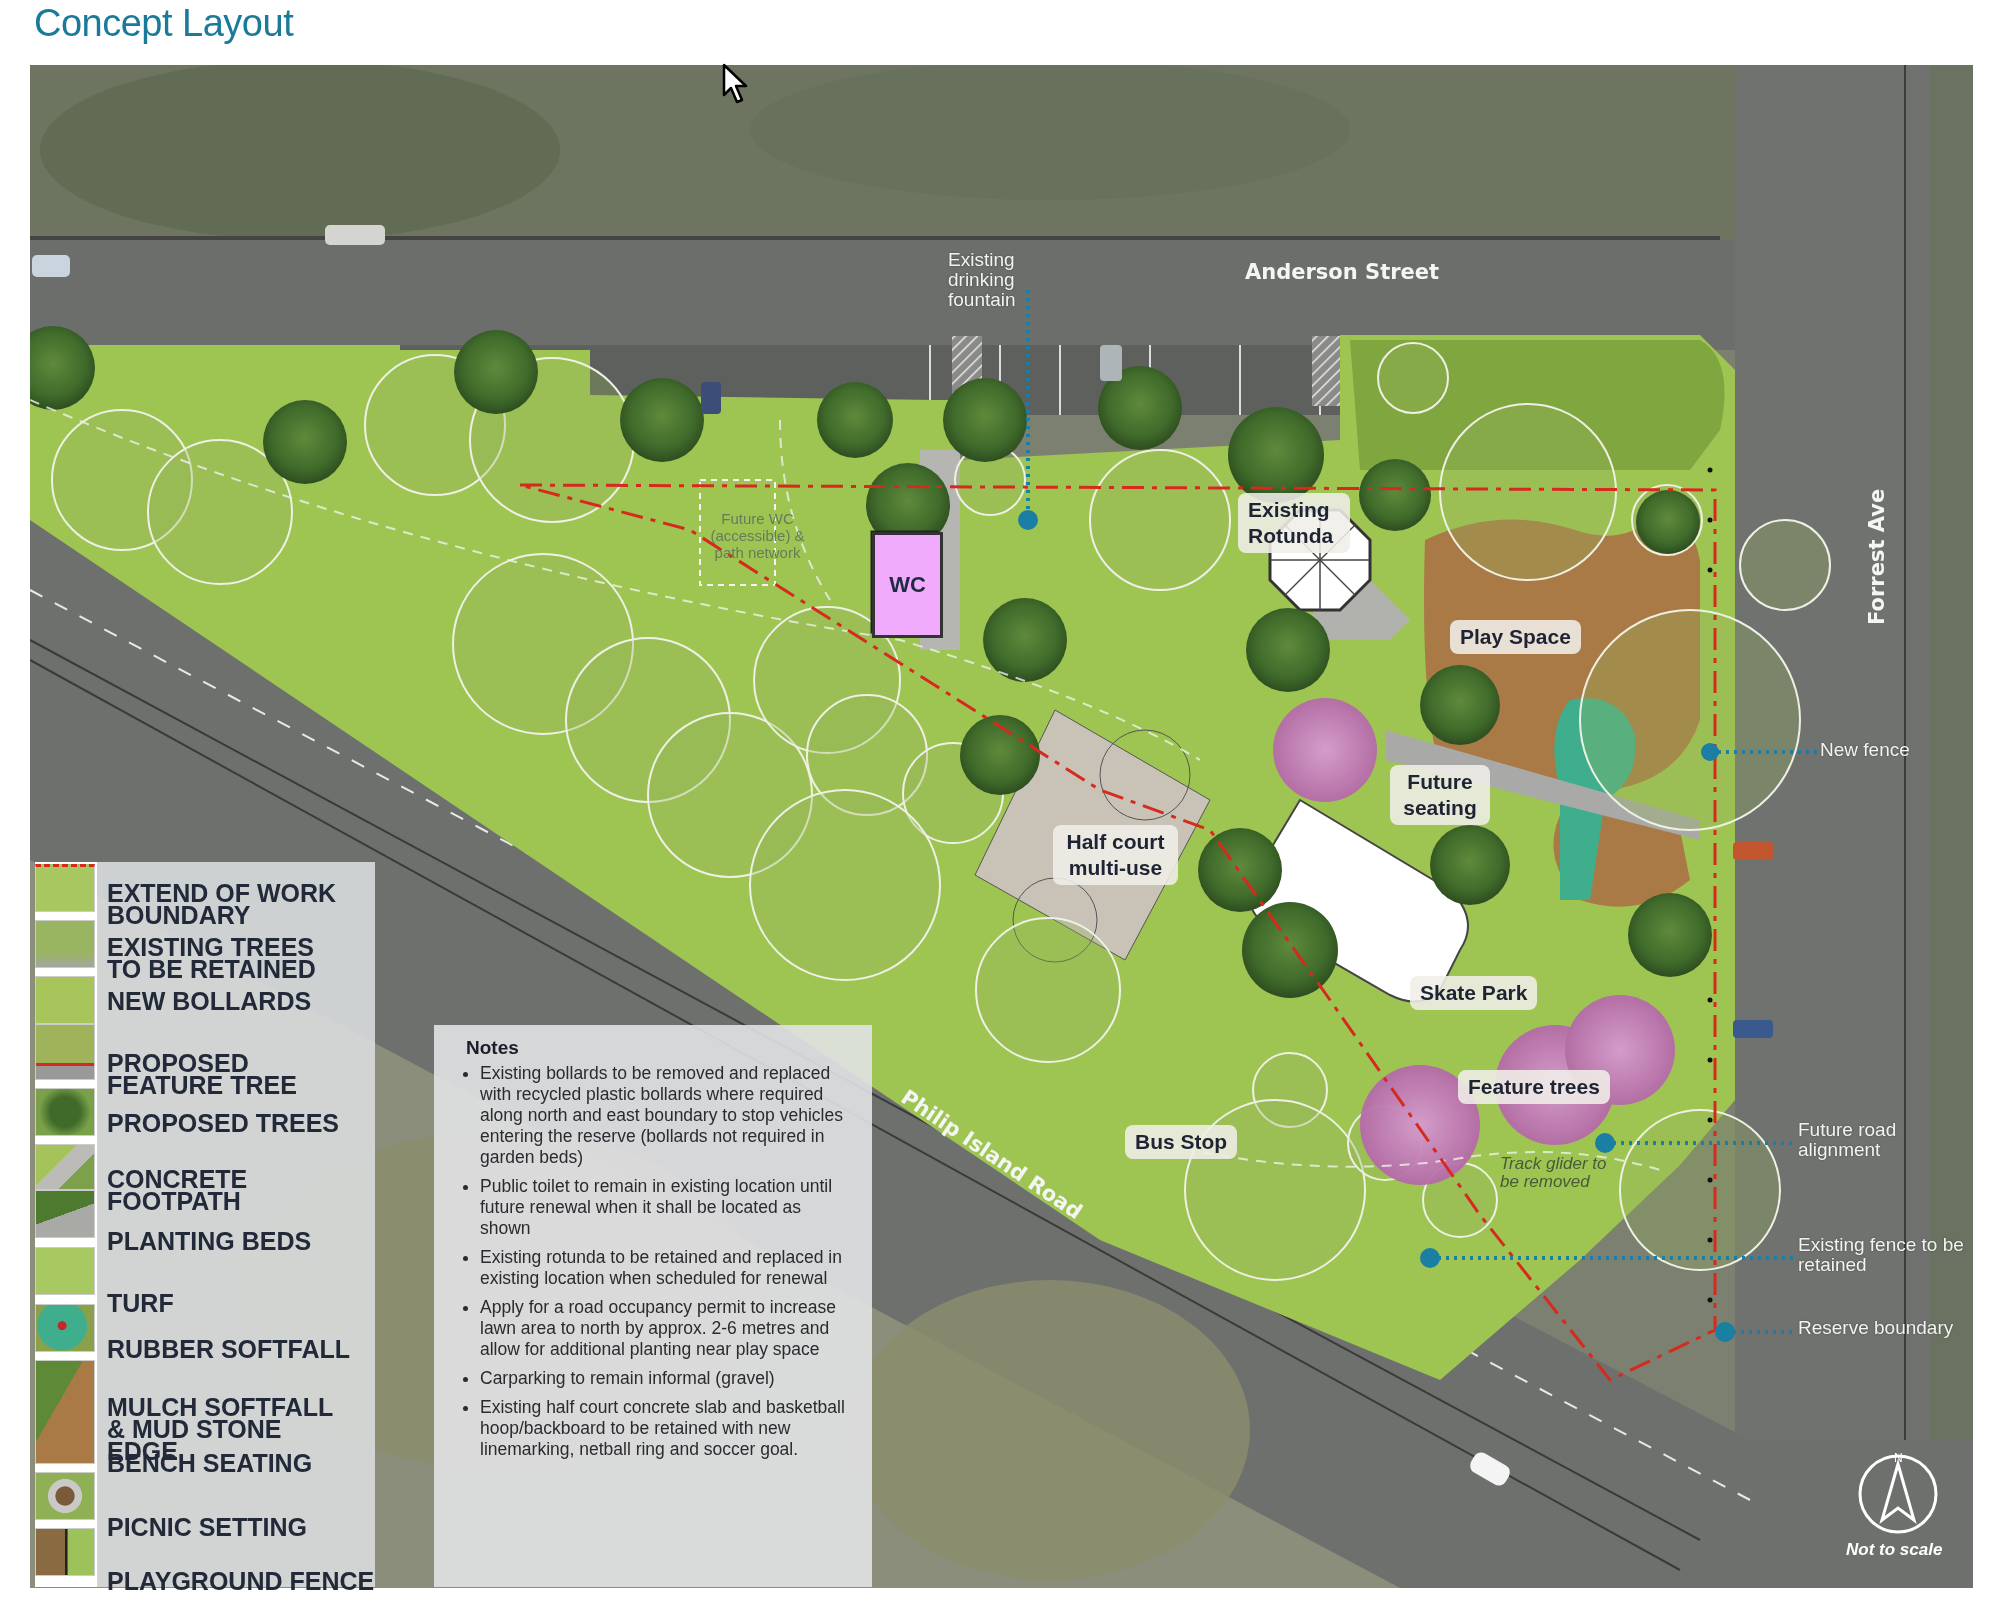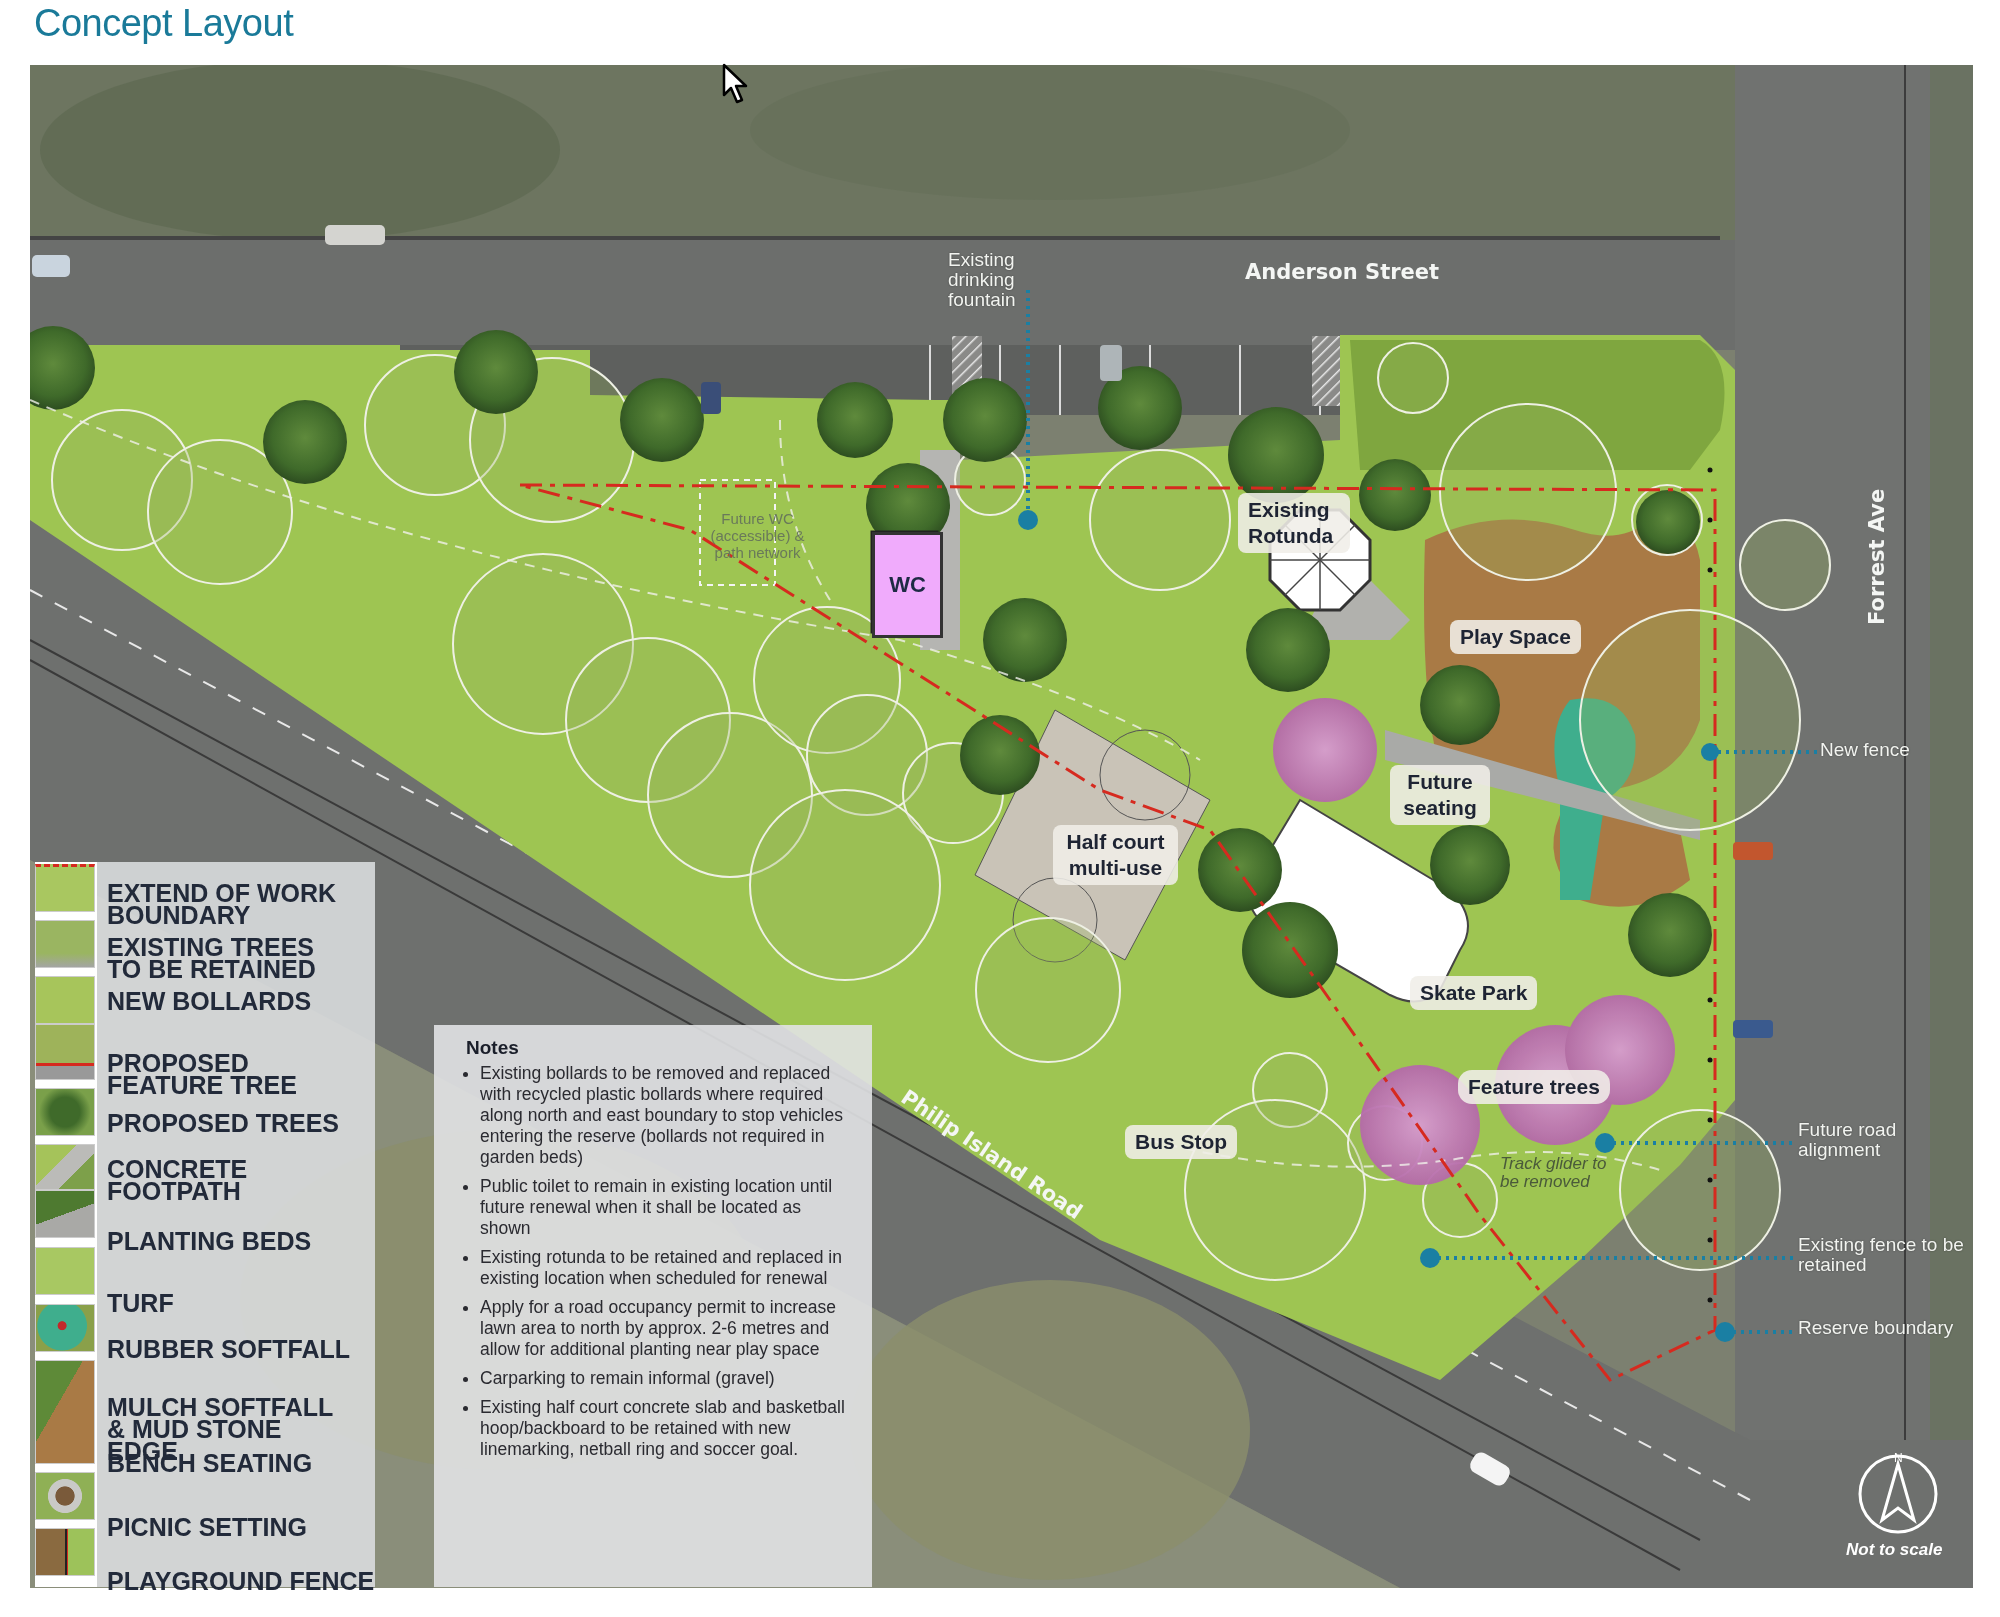--- a/index.html
+++ b/index.html
@@ -215,21 +215,21 @@
 
   <div class="street" style="left:1215px; top:195px;">Anderson Street</div>
   <div class="street" style="left:1835px; top:560px; transform:rotate(-90deg); transform-origin:left top;">Forrest Ave</div>
   <div class="street" style="left:880px; top:1020px; transform:rotate(34deg); transform-origin:left top;">Philip Island Road</div>
 
   <div class="lbl" style="left:1208px; top:428px; width:92px; text-align:left;">Existing Rotunda</div>
   <div class="lbl" style="left:1420px; top:555px; white-space:nowrap;">Play Space</div>
   <div class="lbl" style="left:1360px; top:700px; width:80px;">Future seating</div>
   <div class="lbl" style="left:1000px; top:760px; width:105px;margin-left:23px;">Half court multi-use</div>
   <div class="lbl" style="left:1380px; top:872px; white-space:nowrap;margin-top:39px;">Skate Park</div>
-  <div class="lbl" style="left:1428px; top:1005px; white-space:nowrap;border-radius:14px;">Feature trees</div>
+  <div class="lbl" style="left:1428px; top:1005px; white-space:nowrap;">Feature trees</div>
   <div class="lbl" style="left:1095px; top:1060px; white-space:nowrap;">Bus Stop</div>
 
   <div class="wc" style="left:842px; top:467px; width:65px; height:100px;">
       <span>WC</span>
     </div>
   <div class="future-wc" style="left:670px; top:445px; width:115px;">Future WC (accessible) &amp; path network</div>
   <div class="track" style="left:1470px; top:1090px; width:130px;">Track glider to be removed</div>
 
   <div class="callout" style="left:918px; top:185px; width:80px; text-align:left;">Existing drinking fountain</div>
   <div class="callout" style="left:1790px; top:675px; white-space:nowrap;">New fence</div>
@@ -258,21 +258,21 @@
     <div class="sw" style="top:442px; height:48px; background:radial-gradient(circle at 45% 45%,#c2282a 10%,#3fae8d 12%,#3fae8d 60%,#8aa04a 62%);"></div>
     <div class="sw" style="top:498px; height:104px; background:linear-gradient(120deg,#5e8a38 40%,#a97a45 40%);"></div>
     <div class="sw" style="top:610px; height:48px; background:radial-gradient(circle,#7a5a3a 25%,#c9c9c6 27%,#c9c9c6 45%,#8fb055 47%);"></div>
     <div class="sw" style="top:666px; height:48px; background:linear-gradient(90deg,#8a6a40 50%,#222 50%,#222 53%,#d62a1f 53%,#d62a1f 56%,#9dc25a 56%);"></div>
   </div>
   <div class="leg-item" style="top:20px;">Extend of work boundary</div>
   <div class="leg-item" style="top:74px; width:240px;">Existing trees to be retained</div>
   <div class="leg-item" style="top:128px;">New bollards</div>
   <div class="leg-item" style="top:190px; width:240px;">Proposed feature tree</div>
   <div class="leg-item" style="top:250px;">Proposed trees</div>
-  <div class="leg-item" style="top:296px; width:140px;">Concrete footpath</div>
+  <div class="leg-item" style="top:306px; width:140px;">Concrete footpath</div>
   <div class="leg-item" style="top:368px;">Planting beds</div>
   <div class="leg-item" style="top:430px;">Turf</div>
   <div class="leg-item" style="top:476px;">Rubber softfall</div>
   <div class="leg-item" style="top:534px; width:230px;">Mulch softfall &amp; mud stone edge</div>
   <div class="leg-item" style="top:590px;">Bench seating</div>
   <div class="leg-item" style="top:654px;">Picnic setting</div>
   <div class="leg-item" style="top:708px;">Playground fence</div>
 </div>
 
 <div class="notes">

